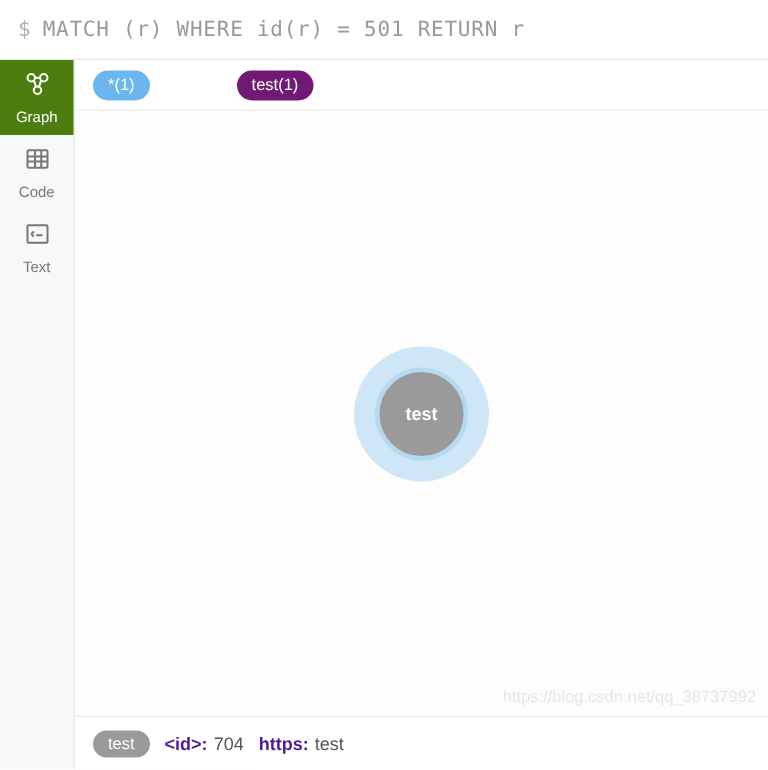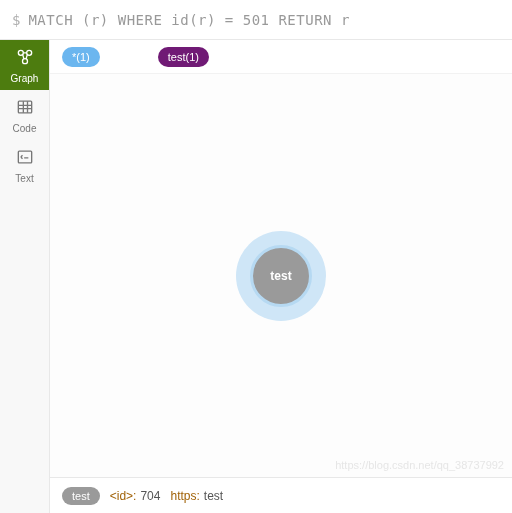--- a/index.html
+++ b/index.html
@@ -135,21 +135,21 @@
       align-items: center;
       height: 18px;
       padding: 0 10px;
       border-radius: 9px;
       background: #9a9a9a;
       color: #fff;
       font-size: 11px;
       font-weight: 500;
     }
     .footer-kv { display: flex; gap: 4px; align-items: baseline; }
-    .footer-key { font-weight: 400; color: #a16207; }
+    .footer-key { font-weight: 700; color: #4c1d95; }
     .footer-val { color: #555; }
     .watermark {
       position: absolute;
       right: 8px;
       bottom: 6px;
       font-size: 11px;
       color: #e6e6e6;
       pointer-events: none;
     }
   </style>

